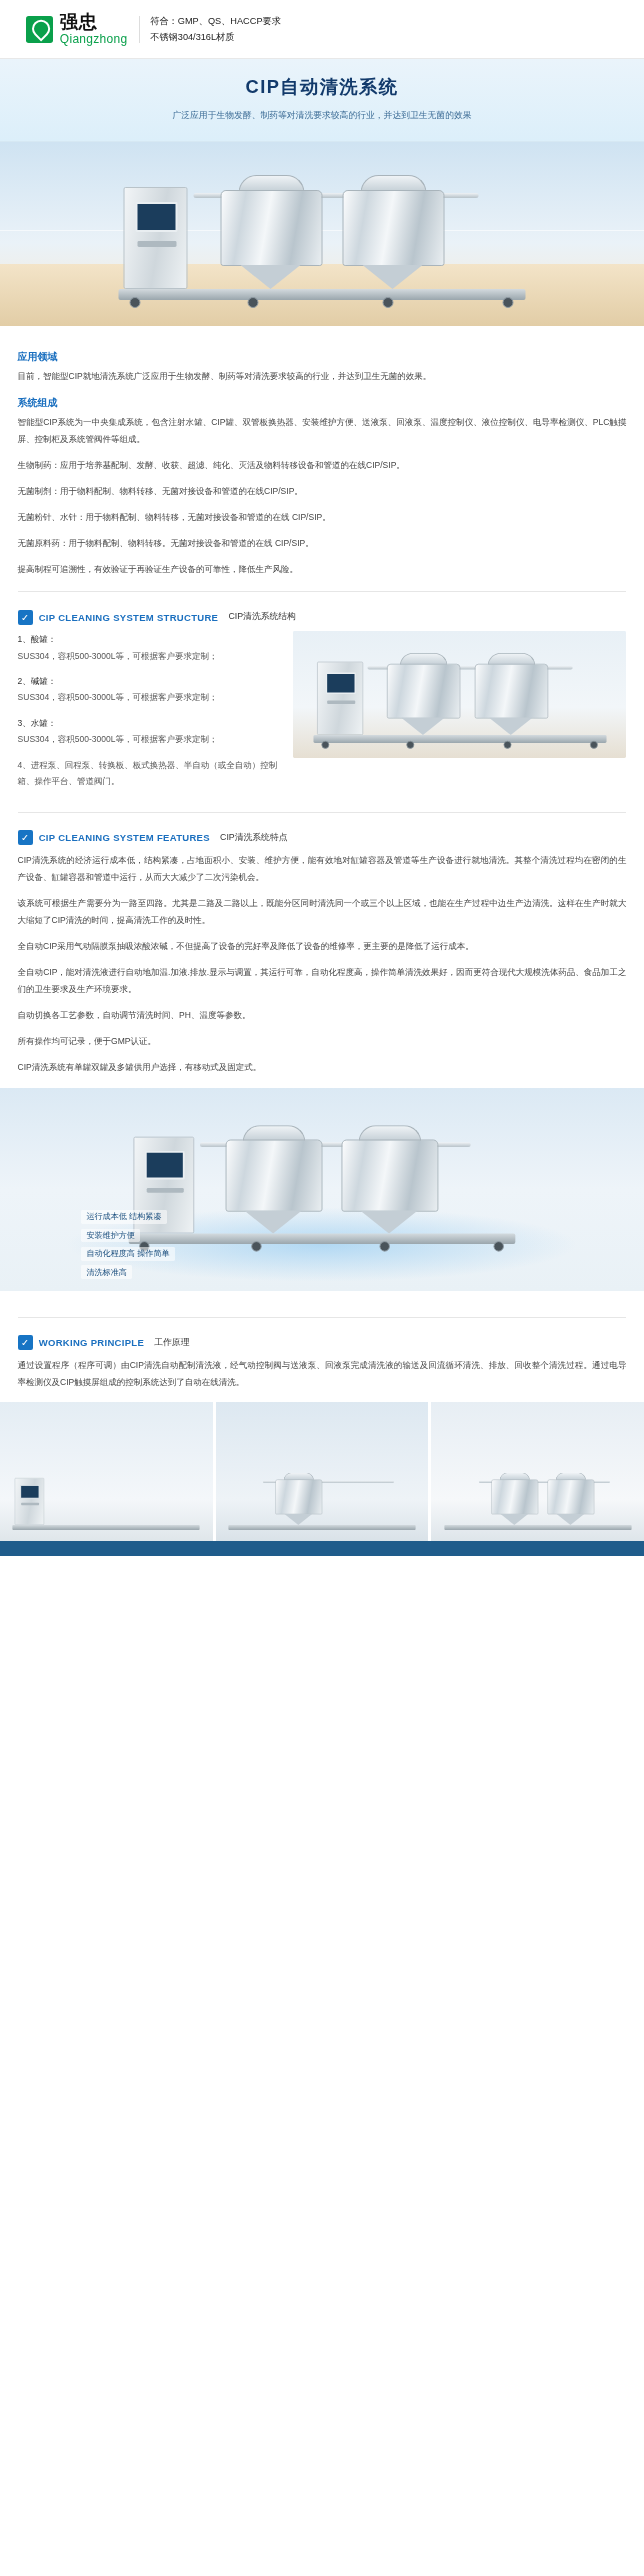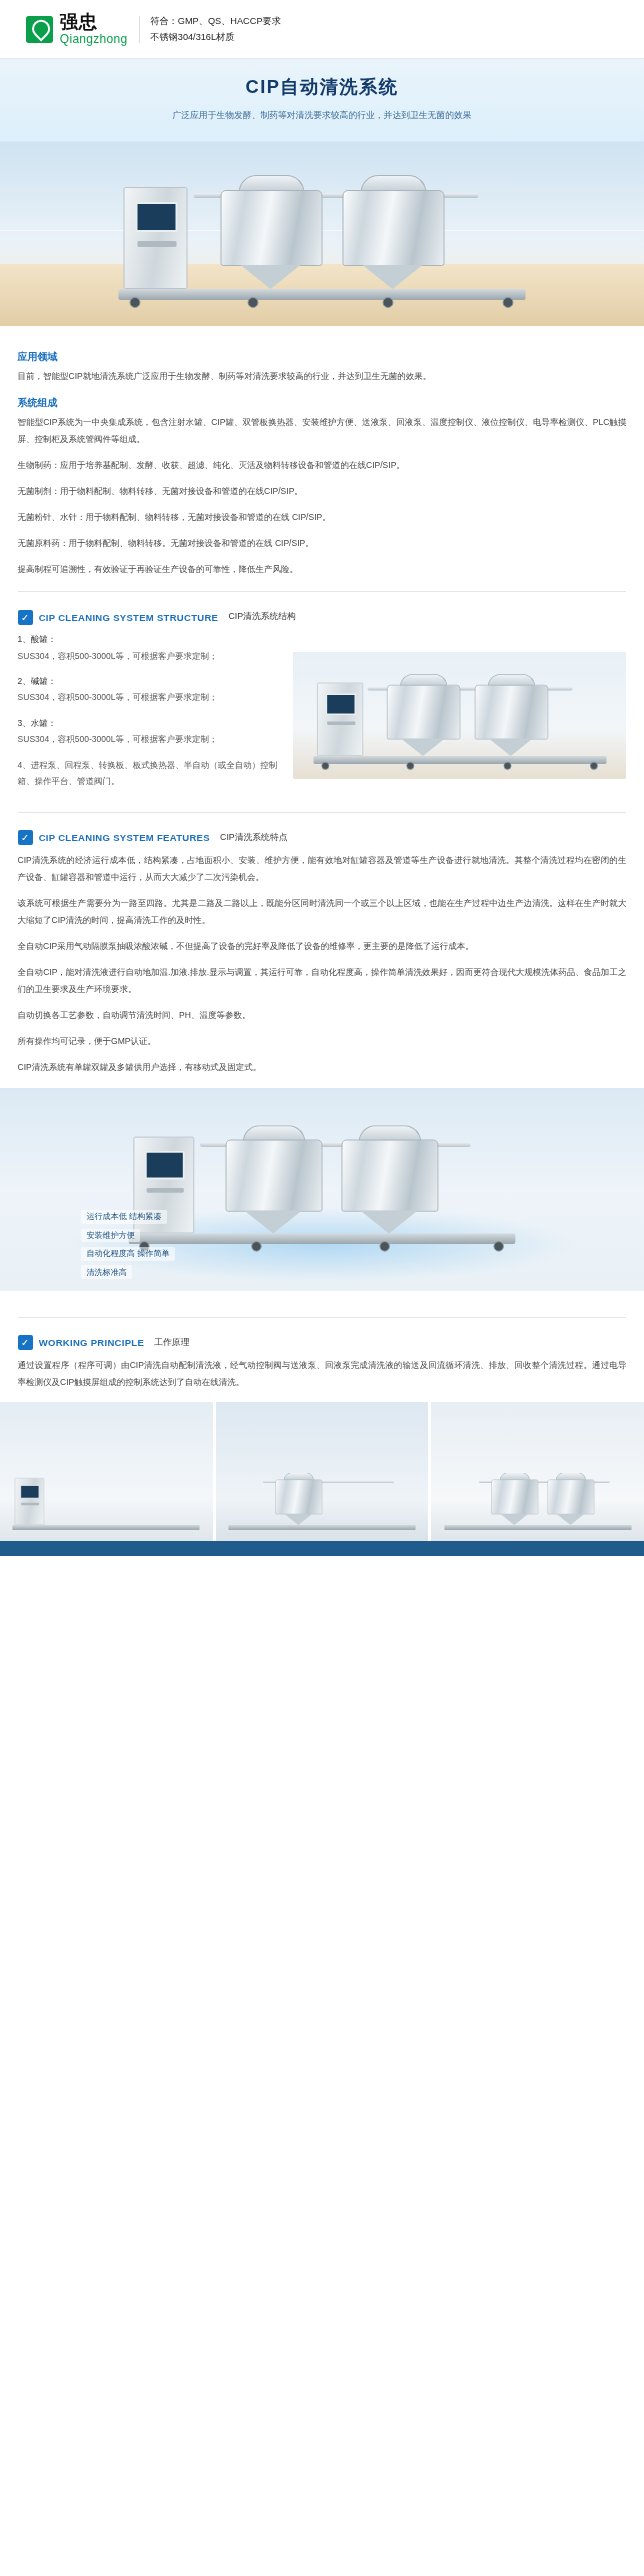--- a/index.html
+++ b/index.html
@@ -198,21 +198,21 @@
     line-height: 2.0;
     text-align: justify;
   }
   .para + .para { margin-top: 9px; }
   .divider { height: 0.7px; background: #e6e6e6; margin: 13.6px 0 0; }
 
   
   .struct-wrap {
     display: flex;
     gap: 11px;
-    align-items: center;
+    align-items: flex-start;
     margin-top: 4.1px;
   }
   .struct-list { flex: 0 0 264px; }
   .struct-item { margin-bottom: 9.5px; }
   .struct-item .t { font-size: 8.5px; color: #333; line-height: 1.9; }
   .struct-item .d { font-size: 8.5px; color: #555; line-height: 1.9; }
   .struct-img {
     flex: 1;
     height: 127px;
     position: relative;

